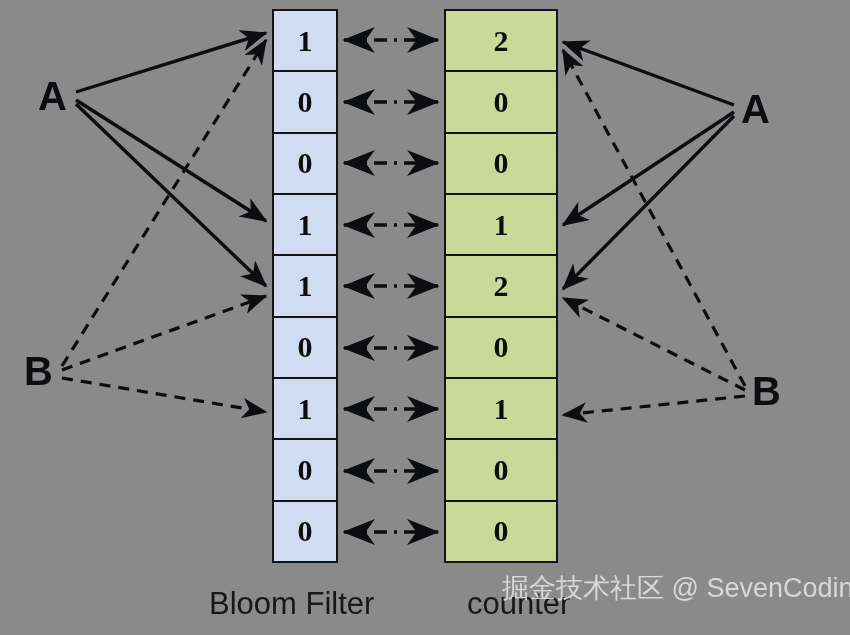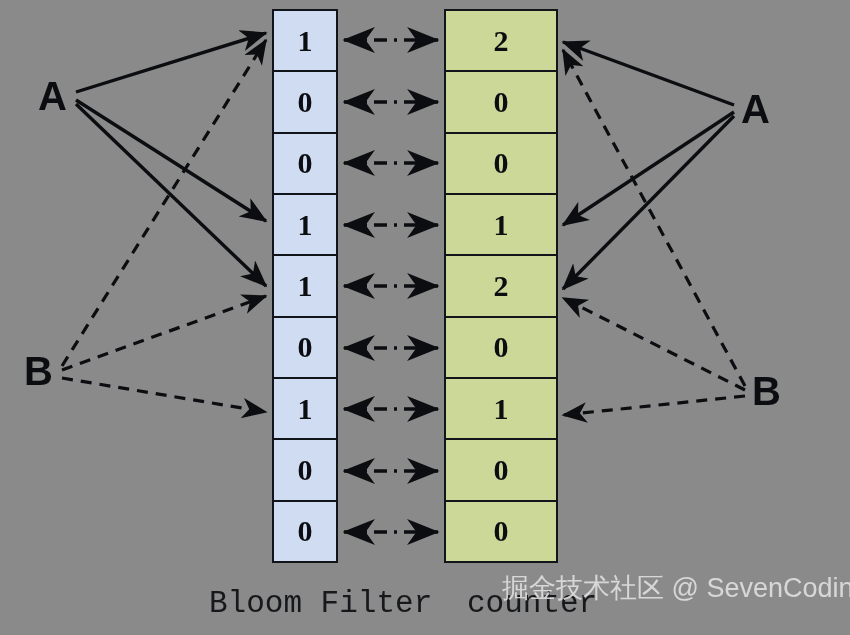--- a/index.html
+++ b/index.html
@@ -72,21 +72,21 @@
     white-space: nowrap;
   }
   #node-a-left  { left: 38px;  top: 76px; }
   #node-b-left  { left: 24px;  top: 351px; }
   #node-a-right { left: 741px; top: 89px; }
   #node-b-right { left: 752px; top: 371px; }
 
   
   .caption {
     position: absolute;
-    font-family: Liberation Mono, monospace;
+    font-family: Liberation Sans, sans-serif;
     font-size: 31px;
     color: #16181b;
     line-height: 1;
     white-space: nowrap;
   }
   #caption-bloom   { left: 209px; top: 588px; }
   #caption-counter { left: 467px; top: 588px; }
 
   #watermark {
     position: absolute;

